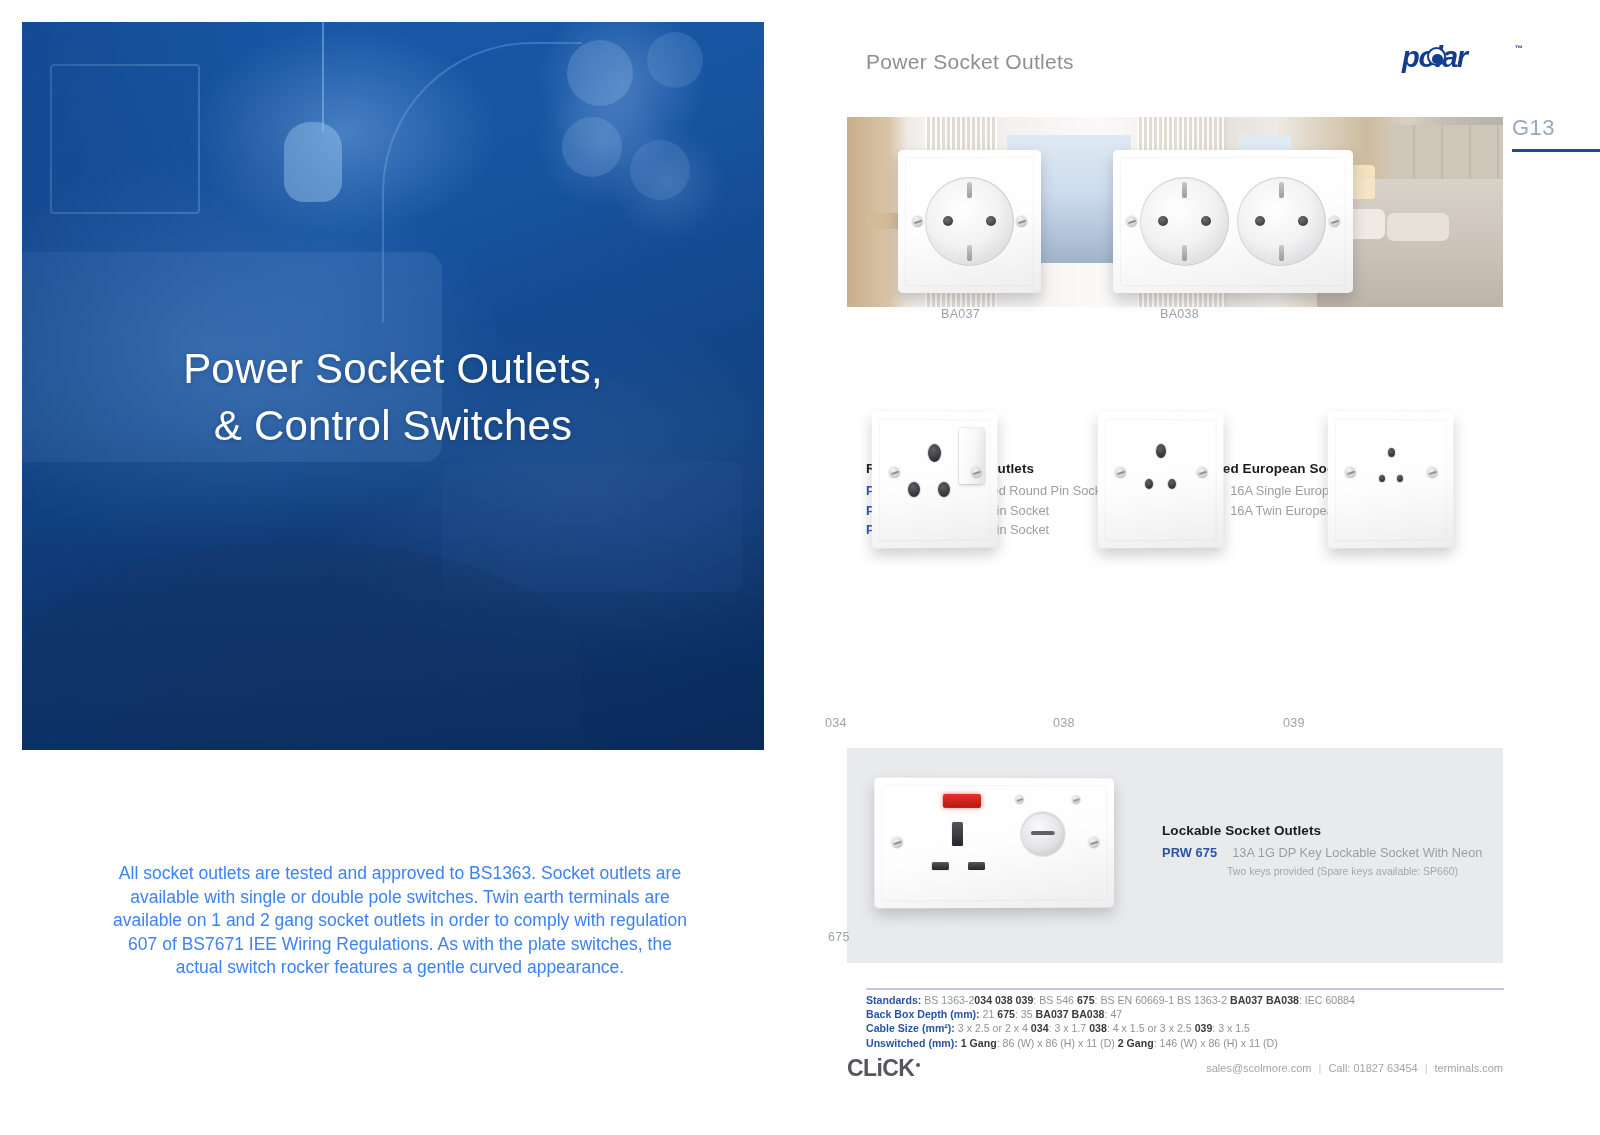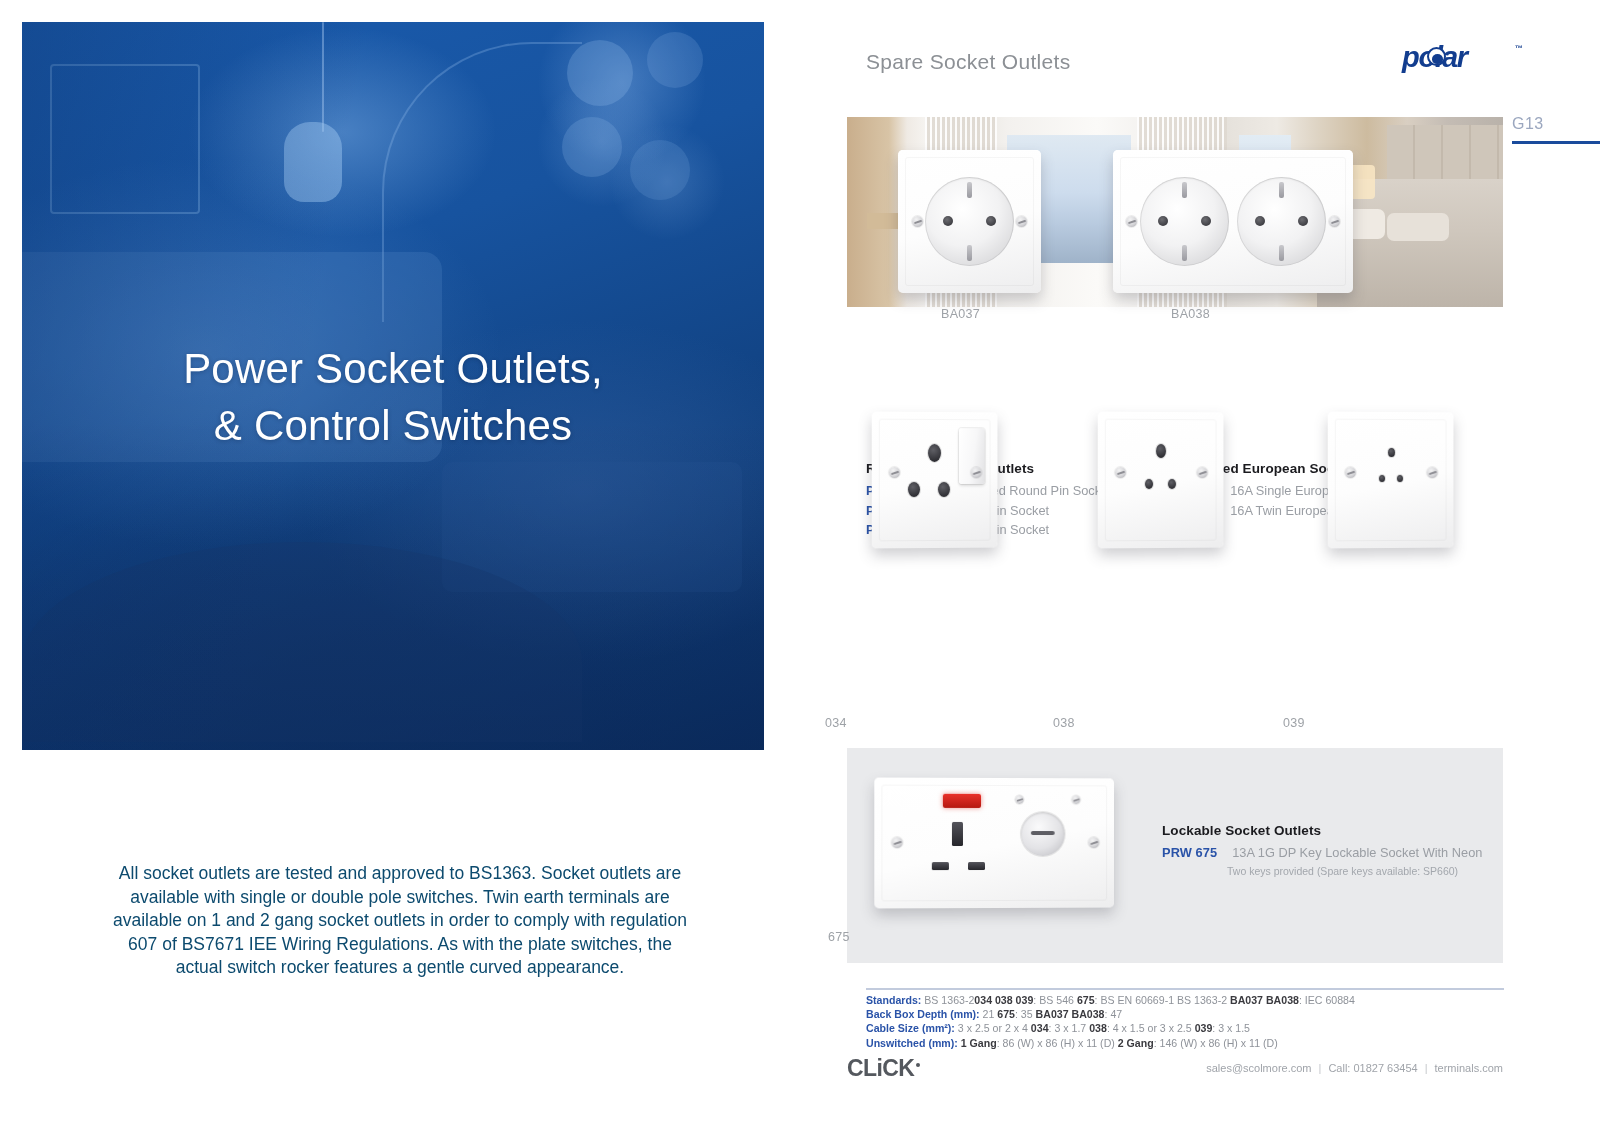--- a/index.html
+++ b/index.html
@@ -62,21 +62,21 @@
     font-weight: 300;
     line-height: 57px;
     letter-spacing: 0.2px;
     text-shadow: 0 1px 4px rgba(0,20,50,.28);
   }
 
   #left-body {
     position: absolute; left: 105px; top: 862px;
     width: 590px;
     text-align: center;
-    color: #0c4a6e;
+    color: #3b82f6;
     font-size: 17.5px;
     font-weight: 300;
     line-height: 23.5px;
   }
 
   
   #right-page {
     position: absolute; left: 800px; top: 0;
     width: 800px; height: 1135px;
     background: #ffffff;
@@ -113,21 +113,21 @@
     position: absolute; left: 113px; top: 3px;
     font-size: 8px; color: #123d8f; font-weight: 700;
   }
 
   
   #page-tab {
     position: absolute; left: 712px; top: 115px;
     width: 88px;
   }
   #page-tab-number {
-    color: #9ba7bf; font-size: 16px; font-weight: 400; letter-spacing: .5px;
+    color: #9ba7bf; font-size: 22px; font-weight: 400; letter-spacing: .5px;
   }
   #page-tab-rule {
     margin-top: 8px; height: 3px; background: #1a4b9c; width: 88px;
   }
 
   
   #room-photo {
     position: absolute; left: 47px; top: 117px;
     width: 656px; height: 190px;
     overflow: hidden;
@@ -328,21 +328,21 @@
       <div>Power Socket Outlets,</div>
       <div>&amp; Control Switches</div>
     </div>
   </div>
 
   <div id="left-body">All socket outlets are tested and approved to BS1363. Socket outlets are available with single or double pole switches. Twin earth terminals are available on 1 and 2 gang socket outlets in order to comply with regulation 607 of BS7671 IEE Wiring Regulations. As with the plate switches, the actual switch rocker features a gentle curved appearance.</div>
 </div>
 
 <div id="right-page">
 
-  <div id="page-header-title">Spare Socket Outlets</div>
+  <div id="page-header-title">Power Socket Outlets</div>
 
   <div id="polar-logo">
     <div id="polar-wordmark">polar</div>
     <div id="polar-bear-ring">
       <div id="polar-bear-body"></div>
     </div>
     <div id="polar-tm">™</div>
   </div>
 
   <div id="page-tab">
@@ -390,21 +390,21 @@
     </div>
     <div class="euro-recess" style="left:124px; top:27px; width:89px; height:89px;">
       <div class="euro-hole" style="left:18px; top:39px;"></div>
       <div class="euro-hole" style="left:61px; top:39px;"></div>
       <div class="euro-clip" style="left:42px; top:5px;"></div>
       <div class="euro-clip" style="left:42px; top:68px;"></div>
     </div>
     <div class="screw" style="left:13px; top:66px;"></div>
     <div class="screw" style="left:216px; top:66px;"></div>
   </div>
-  <div class="caption" style="left:360px; top:307px;margin-left:11px;">BA038</div>
+  <div class="caption" style="left:360px; top:307px;">BA038</div>
 
   <div class="list-heading" style="left:66px; top:461px;">Round Pin Socket Outlets</div>
   <div style="position:absolute; left:66px; top:483px;">
     <div class="prod-row">
       <span class="prod-code">PRW 034</span>
       <span class="prod-desc">15A Switched Round Pin Socket</span>
     </div>
     <div class="prod-row">
       <span class="prod-code">PRW 038</span>
       <span class="prod-desc">5A Round Pin Socket</span>

